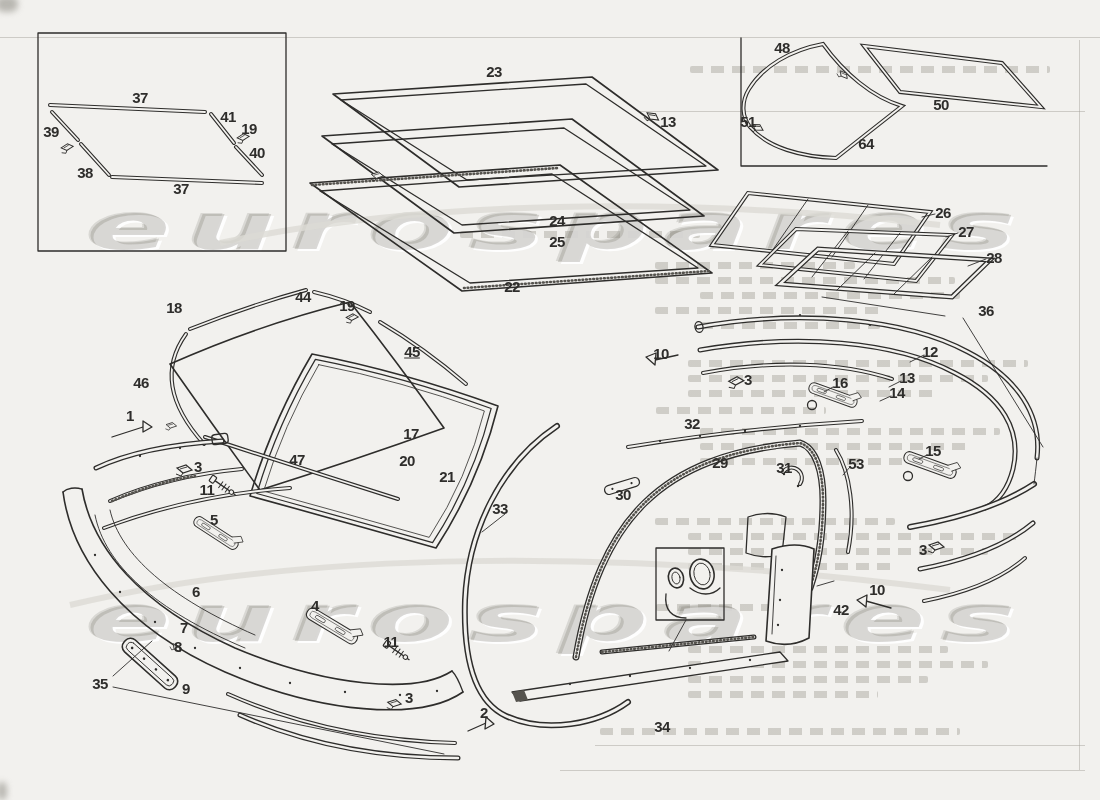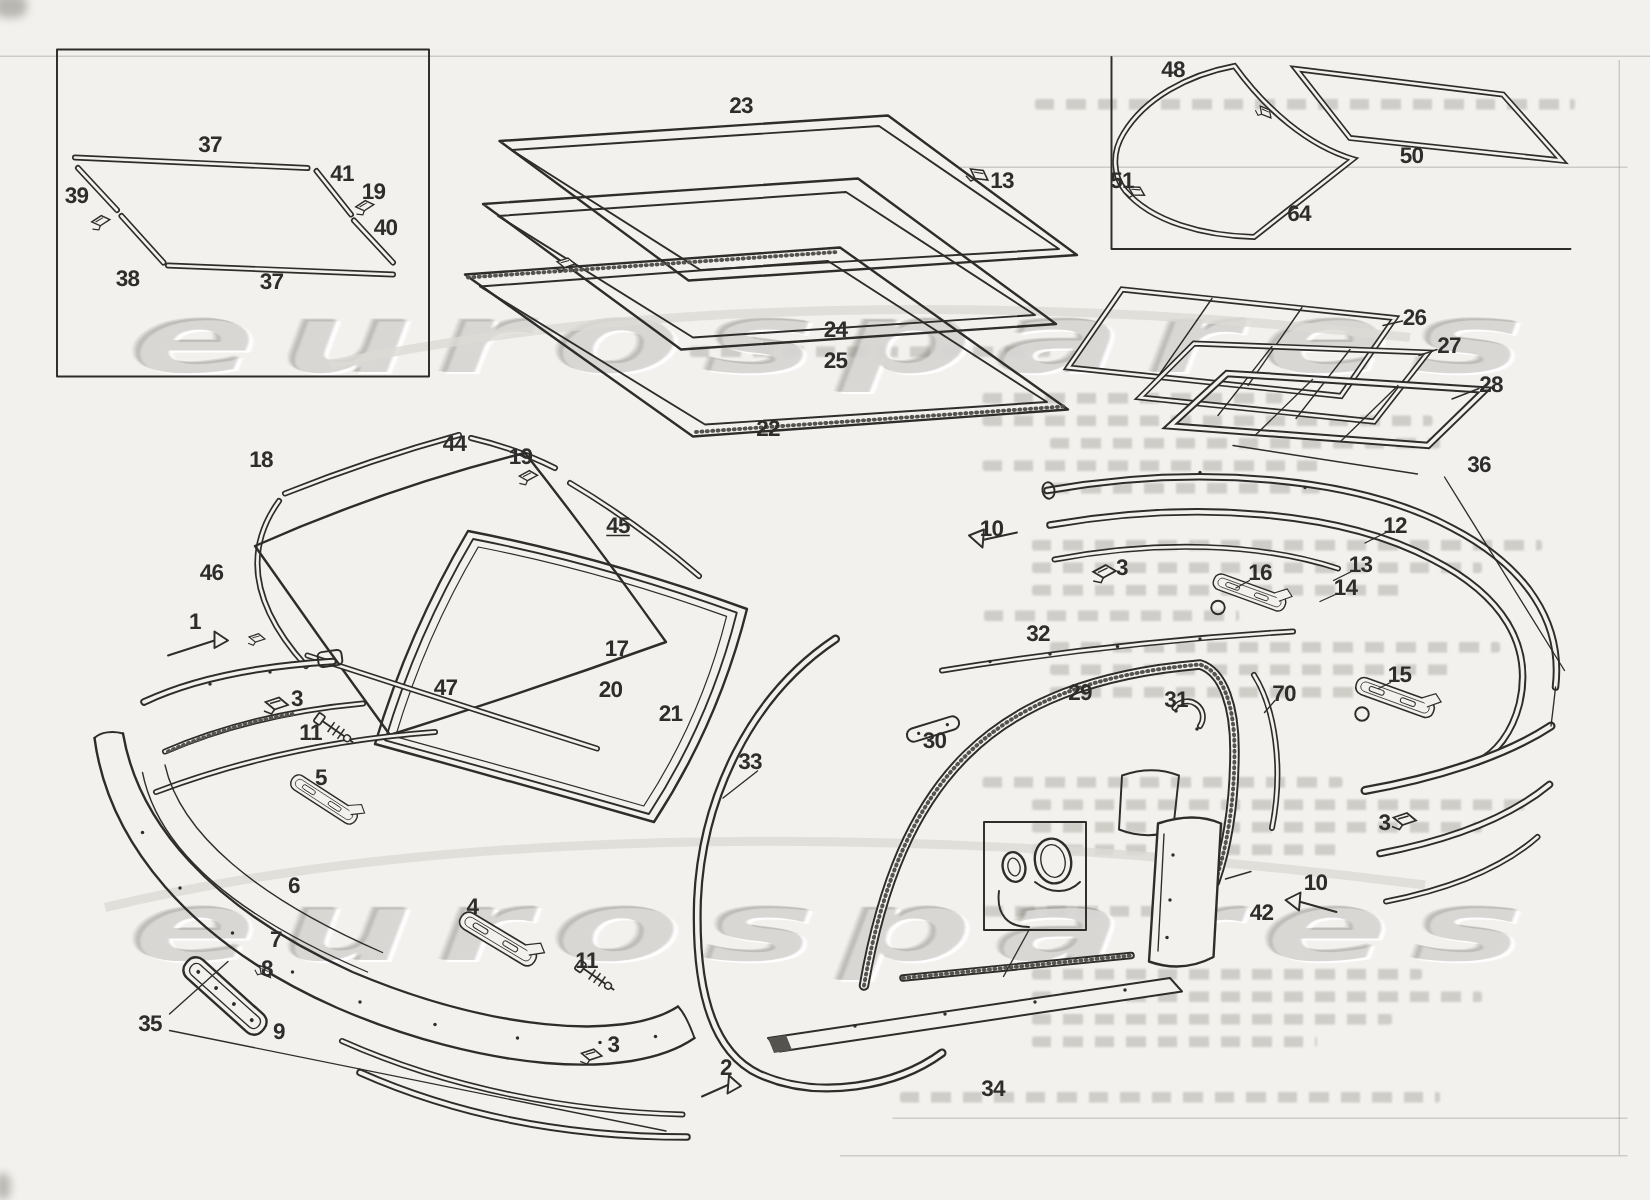--- a/index.html
+++ b/index.html
@@ -384,21 +384,21 @@
       <line x1="963" y1="318" x2="1043" y2="447" class="kt"></line>
     </g>
   </svg>
 
   <div>
       <span class="plabel" style="left: 140px; top: 97px;">37</span>
       <span class="plabel" style="left: 228px; top: 116px;">41</span>
       <span class="plabel" style="left: 249px; top: 128px;">19</span>
       <span class="plabel" style="left: 257px; top: 152px;">40</span>
       <span class="plabel" style="left: 51px; top: 131px;">39</span>
-      <span class="plabel" style="left: 85px; top: 172px; margin-top: 14px;">38</span>
+      <span class="plabel" style="left: 85px; top: 172px;">38</span>
       <span class="plabel" style="left: 181px; top: 188px;">37</span>
       <span class="plabel" style="left: 494px; top: 71px;">23</span>
       <span class="plabel" style="left: 668px; top: 121px;">13</span>
       <span class="plabel" style="left: 557px; top: 220px;">24</span>
       <span class="plabel" style="left: 557px; top: 241px; text-align: right;">25</span>
       <span class="plabel" style="left: 512px; top: 286px;">22</span>
       <span class="plabel" style="left: 782px; top: 47px;">48</span>
       <span class="plabel" style="left: 748px; top: 121px;">51</span>
       <span class="plabel" style="left: 866px; top: 143px;">64</span>
       <span class="plabel" style="left: 941px; top: 104px;">50</span>
@@ -426,21 +426,21 @@
       <span class="plabel" style="left: 100px; top: 683px;">35</span>
       <span class="plabel" style="left: 315px; top: 605px;">4</span>
       <span class="plabel" style="left: 391px; top: 641px;">11</span>
       <span class="plabel" style="left: 409px; top: 697px;">3</span>
       <span class="plabel" style="left: 484px; top: 712px;">2</span>
       <span class="plabel" style="left: 500px; top: 508px;">33</span>
       <span class="plabel" style="left: 692px; top: 423px;">32</span>
       <span class="plabel" style="left: 720px; top: 462px; text-align: right;">29</span>
       <span class="plabel" style="left: 623px; top: 494px;">30</span>
       <span class="plabel" style="left: 784px; top: 467px;">31</span>
-      <span class="plabel" style="left: 856px; top: 463px;">70</span>
+      <span class="plabel" style="left: 856px; top: 463px;">53</span>
       <span class="plabel" style="left: 841px; top: 578px; margin-top: 31px;">42</span>
       <span class="plabel" style="left: 662px; top: 726px;">34</span>
       <span class="plabel" style="left: 877px; top: 589px;">10</span>
       <span class="plabel" style="left: 661px; top: 353px;">10</span>
       <span class="plabel" style="left: 748px; top: 379px;">3</span>
       <span class="plabel" style="left: 840px; top: 382px;">16</span>
       <span class="plabel" style="left: 930px; top: 351px;">12</span>
       <span class="plabel" style="left: 907px; top: 377px;">13</span>
       <span class="plabel" style="left: 897px; top: 392px;">14</span>
       <span class="plabel" style="left: 933px; top: 450px;">15</span>

